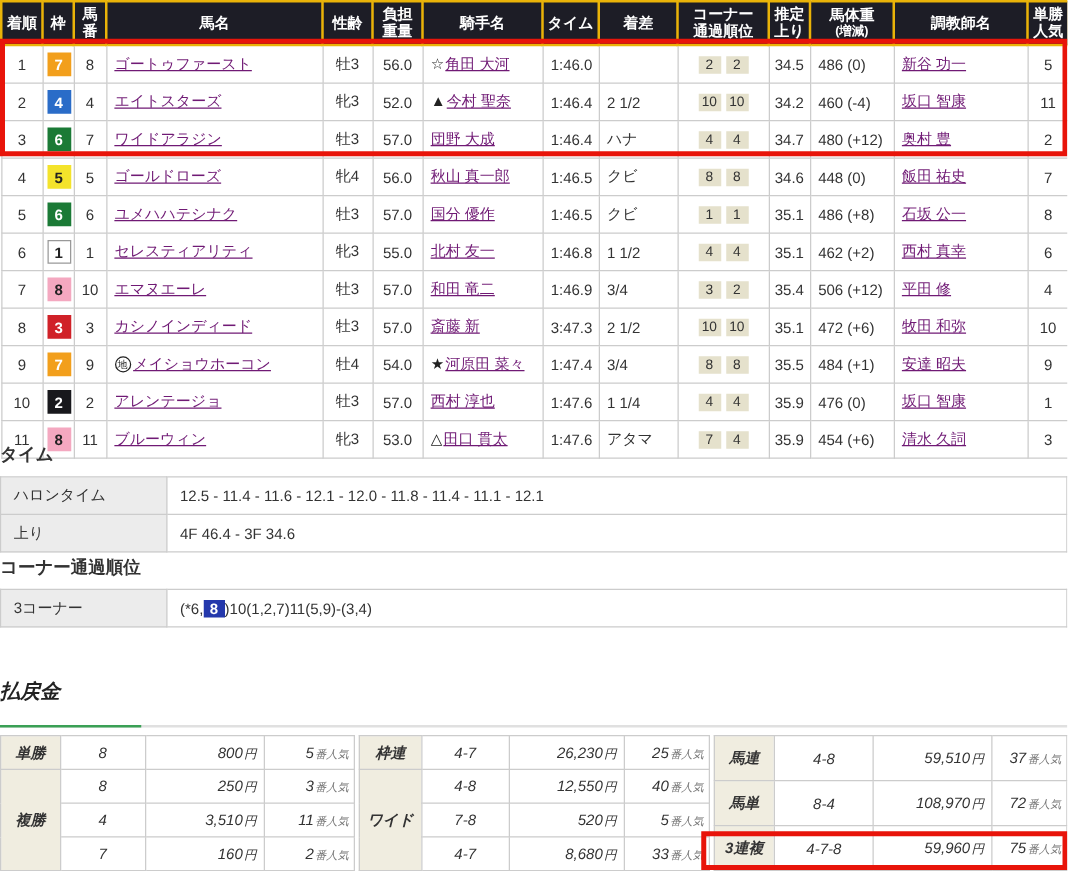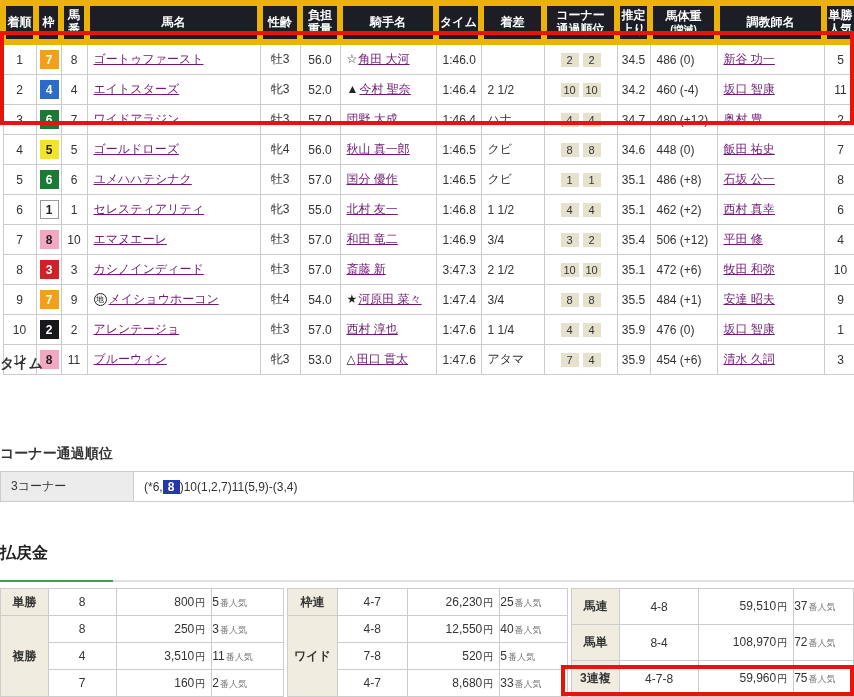--- a/index.html
+++ b/index.html
@@ -4,21 +4,21 @@
 <style>
   html,body{margin:0;padding:0;background:#fff;}
   body{font-family:"Liberation Sans","DejaVu Sans",sans-serif;color:#333;}
   .page{position:relative;width:854px;height:697px;background:#fff;overflow:hidden;font-size:12px;}
 
   
   table{border-collapse:collapse;table-layout:fixed;}
   .results-table{width:854px;}
   .results-table th{
     background:#1d1d26;color:#fff;font-weight:bold;font-size:12px;line-height:1.15;
-    height:33px;border:6px solid #eab308;padding:0 1px;text-align:center;vertical-align:middle;
+    height:33px;border:2px solid #eab308;padding:0 1px;text-align:center;vertical-align:middle;
   }
   .results-table th .hline{display:block;}
   .results-table th .hline.small{font-size:10px;font-weight:bold;}
   .results-table td{
     border:1px solid #ccc;height:29px;padding:0 3px;background:#fff;vertical-align:middle;
     font-size:12px;white-space:nowrap;overflow:hidden;
   }
   .c-center{text-align:center;}
   .c-left{text-align:left;padding-left:6px !important;}
   .horse-cell{font-size:13px;}
@@ -40,21 +40,21 @@
 
   
   .payout-heading{font-size:16px;font-weight:bold;color:#222;}
   .payout-rule{position:relative;height:2px;background:#e0e0e0;margin-top:16px;width:854px;}
   .payout-rule .green{position:absolute;left:0;top:0;height:2px;width:113px;background:#3aa055;}
   .payout-wrap{display:flex;margin-top:6px;}
   .payout-table td{border:1px solid #ccc;height:26px;padding:0;font-size:12px;background:#fff;vertical-align:middle;}
   .payout-table td.plabel{background:#f0ede0;font-weight:bold;text-align:center;color:#333;}
   .payout-table td.comb{text-align:center;}
   .payout-table td.amt{text-align:right;padding-right:6px;}
-  .payout-table td.pop{text-align:left;padding-right:4px;}
+  .payout-table td.pop{text-align:right;padding-right:4px;}
   .payout-table td.dashed{border-top:1px dashed #c3c3c3;}
   .yen{font-size:10px;margin-left:1px;}
   .pop-suffix{font-size:9px;color:#777;margin-left:1px;}
   .gap{width:3px;}
 
   
   .red-box{position:absolute;border:4px solid #e8140a;box-sizing:border-box;pointer-events:none;z-index:6;}
 
   .abs{position:absolute;left:0;}
 </style>
@@ -309,35 +309,47 @@
           <td class="c-left"><a class="link">清水 久詞</a></td>
           <td class="c-center">3</td>
         </tr>
       </tbody>
   </table>
 
   <div class="red-box" style="left:0;top:31px;width:854px;height:94px;"></div>
 
   <div class="abs" style="top:355px;width:854px;">
     <div class="sec-heading">タイム</div>
+    <table class="info-table">
+      <tbody>
+          <tr>
+            <td class="lbl">ハロンタイム</td>
+            <td>12.5 - 11.4 - 11.6 - 12.1 - 12.0 - 11.8 - 11.4 - 11.1 - 12.1</td>
+          </tr>
+          <tr>
+            <td class="lbl">上り</td>
+            <td>4F 46.4 - 3F 34.6</td>
+          </tr>
+        </tbody>
+    </table>
   </div>
 
   <div class="abs" style="top:445px;width:854px;">
     <div class="sec-heading">コーナー通過順位</div>
     <table class="info-table">
       <tbody>
           <tr>
             <td class="lbl">3コーナー</td>
             <td><span>(*6,</span><span class="hl8">8</span><span>)10(1,2,7)11(5,9)-(3,4)</span></td>
           </tr>
         </tbody>
     </table>
   </div>
 
-  <div class="abs" style="top:543px;width:854px;">
+  <div class="abs" style="top:543px;width:854px;font-style:italic;">
     <div class="payout-heading">払戻金</div>
     <div class="payout-rule">
         <div class="green"></div>
       </div>
     <div class="payout-wrap">
         <table class="payout-table">
           <colgroup>
             <col style="width: 48px;">
             <col style="width: 68px;">
             <col style="width: 96px;">

